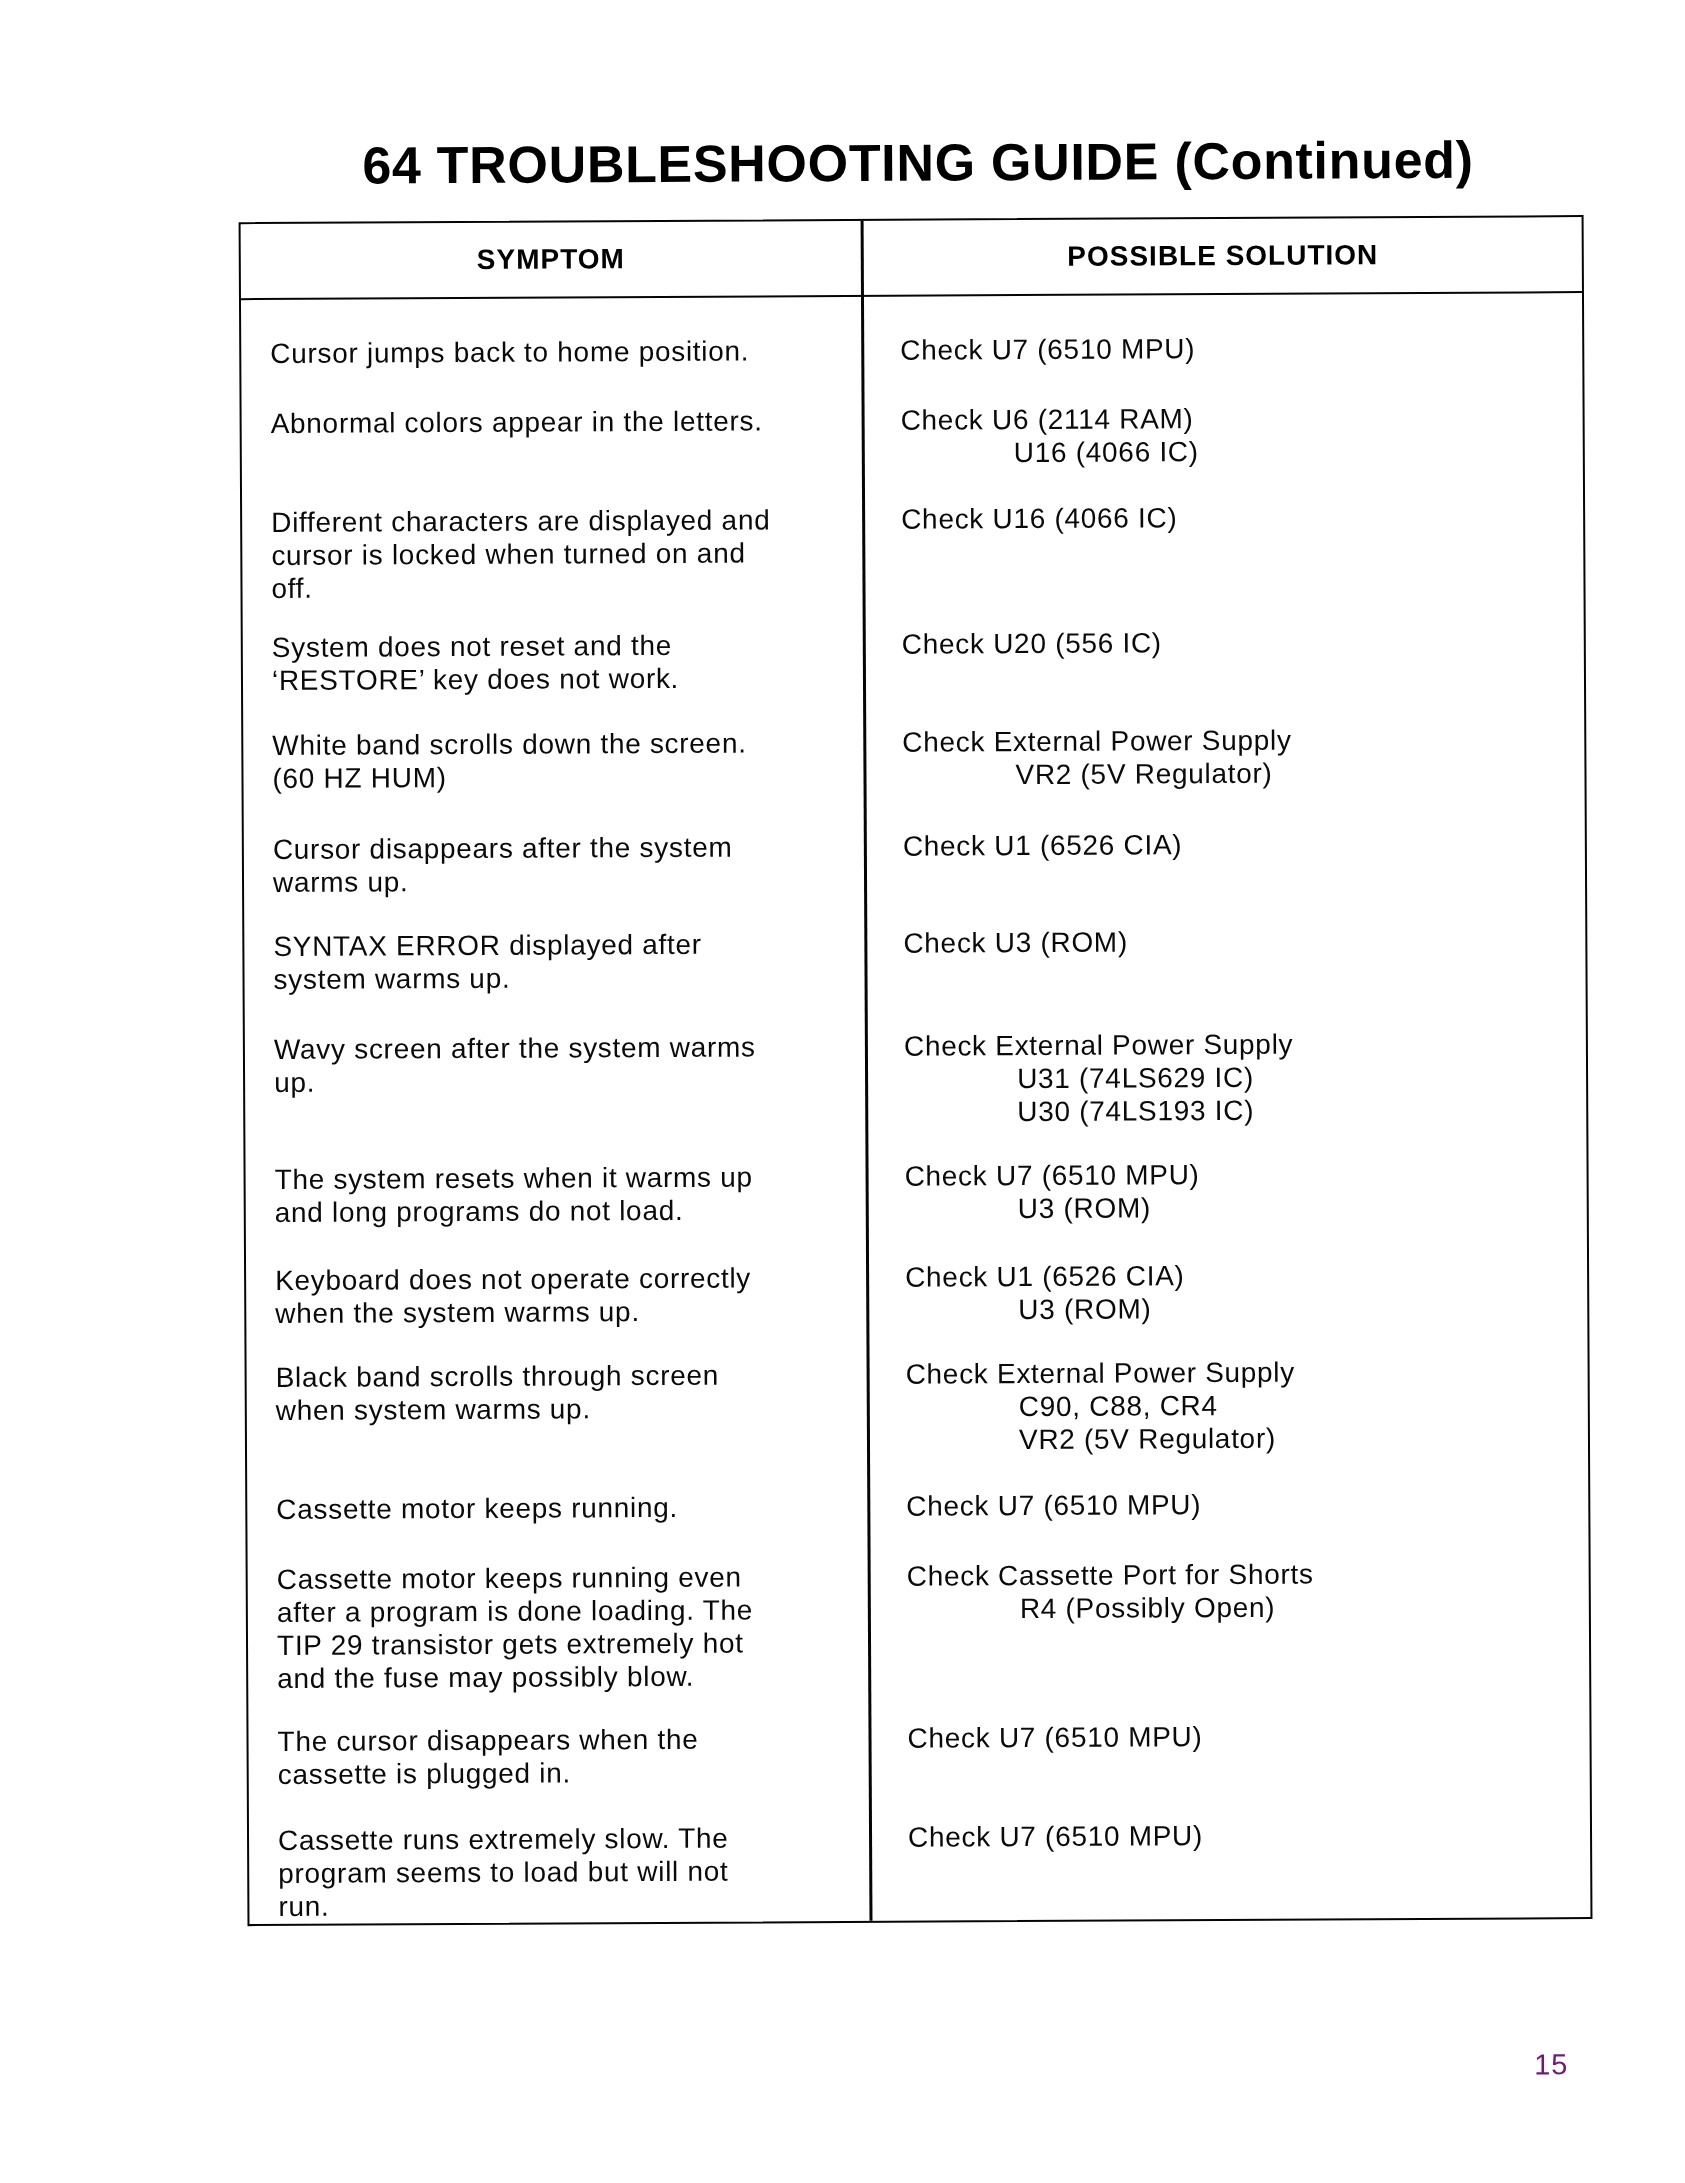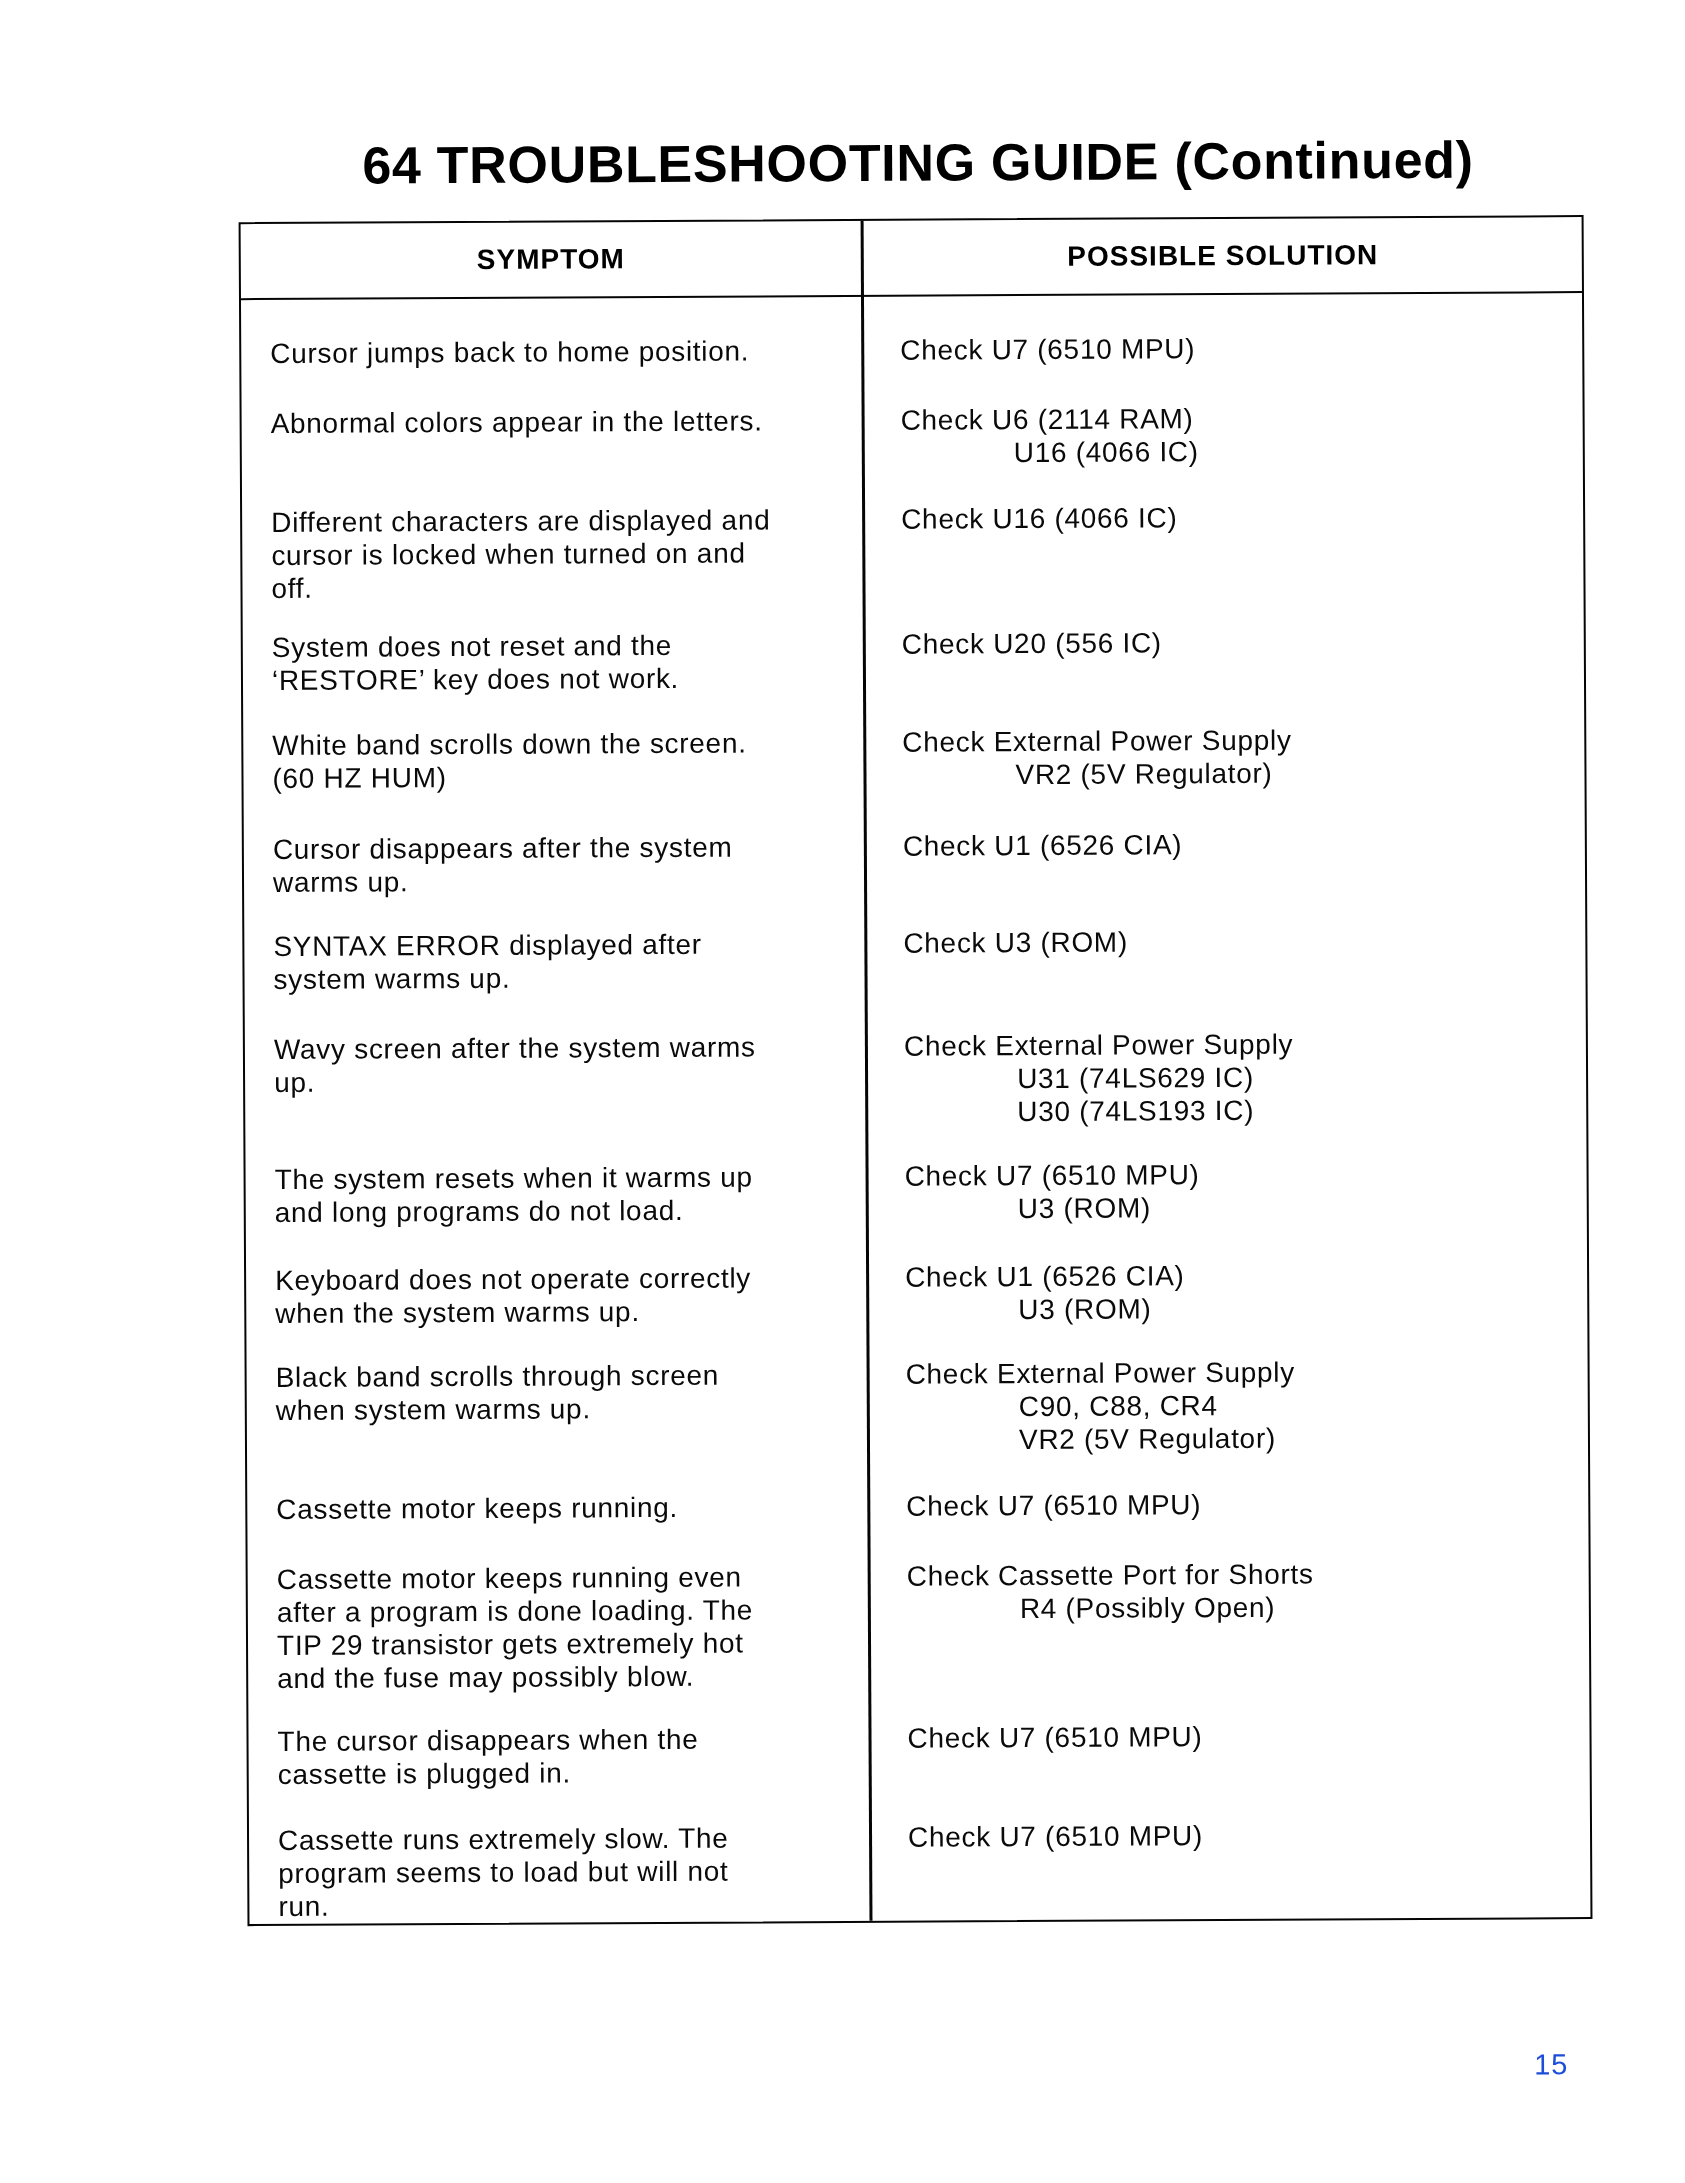--- a/index.html
+++ b/index.html
@@ -93,21 +93,21 @@
     padding-left: 36px;
   }
   .line { white-space: nowrap; }
   .solution .line.cont { margin-left: 113px; }
   .page-number {
     position: absolute;
     left: 1528px;
     top: 2052px;
     font-size: 29px;
     letter-spacing: 0.7px;
-    color: #1d4ed8;
+    color: #701a75;
   }
 </style>
 </head>
 <body>
 
 <div class="sheet">
 
   <h1 class="doc-title">64 TROUBLESHOOTING GUIDE (Continued)</h1>
 
   <div class="ts-table">

